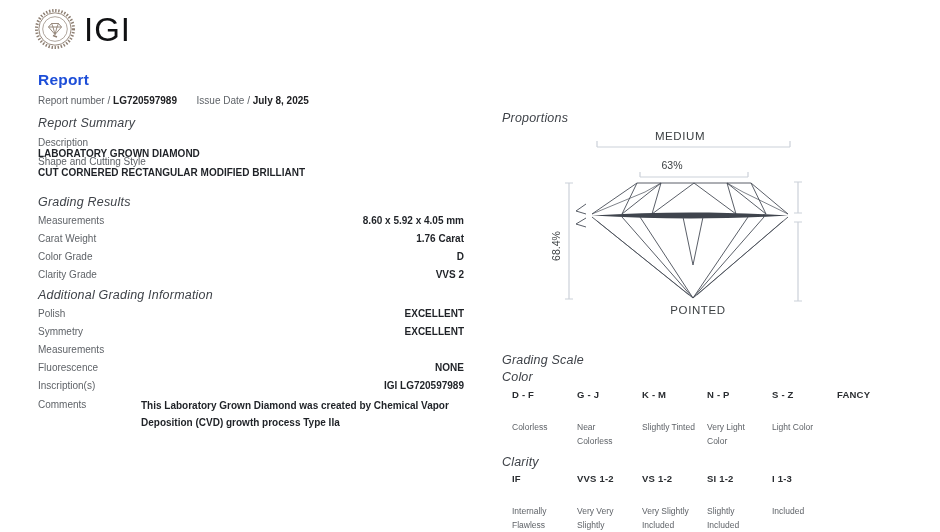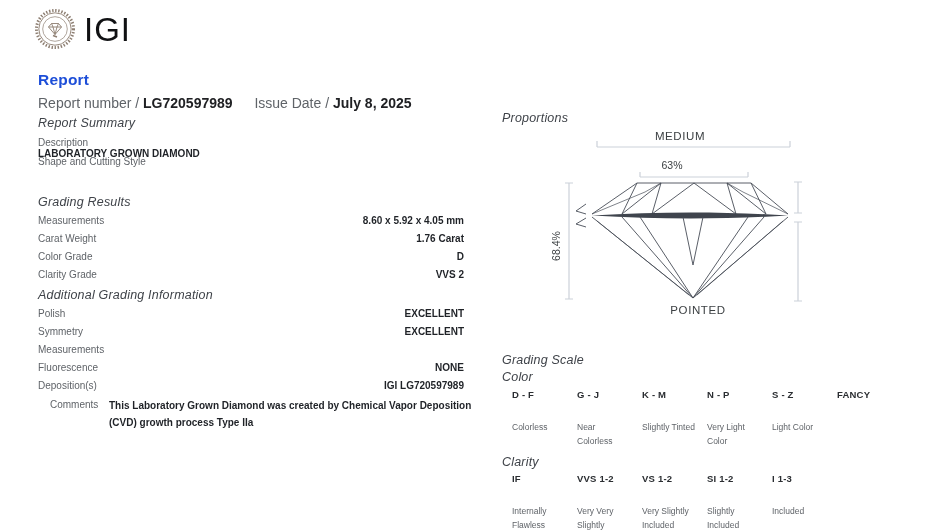--- a/index.html
+++ b/index.html
@@ -5,21 +5,21 @@
   * { margin:0; padding:0; box-sizing:border-box; }
   html,body { width:940px; height:532px; background:#ffffff; overflow:hidden;
               font-family:"Liberation Sans", sans-serif; color:#1f2227; }
   .abs { position:absolute; }
 
   
   #brand { left:34px; top:8px; display:flex; align-items:center; gap:8px; }
   #brand .wordmark { font-size:33px; font-weight:500; letter-spacing:1px; color:#101113; line-height:1; }
   .h1 { position:absolute; font-size:15.5px; font-weight:700; color:#1d4ed8; letter-spacing:.2px; }
   .h2 { position:absolute; font-size:12.5px; font-weight:500; color:#3f4349; letter-spacing:.2px;font-style:italic; }
-  .meta { position:absolute; font-size:14px; color:#5f6368; }
+  .meta { position:absolute; font-size:10px; color:#5f6368; }
   .meta b { color:#202124; font-weight:700; }
   .meta .gap { display:inline-block; width:14px; }
   .rows { position:absolute; width:426px; }
   .row { display:flex; justify-content:space-between; align-items:flex-start; height:18px; }
   .row .lbl { font-size:10px; color:#5f6368; }
   .row .val { font-size:10px; font-weight:700; color:#1f2227; text-align:right; }
   .comments-row { position:absolute; width:426px; display:flex; }
   .comments-row .lbl { font-size:10px; color:#5f6368; width:59px; flex:0 0 59px; padding-top:1px; }
   .comments-row .txt { font-size:10px; font-weight:700; color:#1f2227; width:367px; line-height:1.65; }
 
@@ -82,20 +82,21 @@
 
 <div class="h2" style="left:38px; top:116px;">Report Summary</div>
 
 <div class="rows" style="left:38px; top:137px;">
   <div class="row" style="height:19px;flex-direction:column;">
     <span class="lbl">Description</span>
     <span class="val">LABORATORY GROWN DIAMOND</span>
   </div>
   <div class="row" style="height:19px;flex-direction:column;">
     <span class="lbl">Shape and Cutting Style</span>
+    <span class="val">CUT CORNERED RECTANGULAR MODIFIED BRILLIANT</span>
   </div>
 </div>
 
 <div class="h2" style="left:38px; top:195px;">Grading Results</div>
 
 <div class="rows" style="left:38px; top:215px;">
   <div class="row">
     <span class="lbl">Measurements</span>
     <span class="val">8.60 x 5.92 x 4.05 mm</span>
   </div>
@@ -126,26 +127,26 @@
   </div>
   <div class="row">
     <span class="lbl">Measurements</span>
     <span class="val"></span>
   </div>
   <div class="row">
     <span class="lbl">Fluorescence</span>
     <span class="val">NONE</span>
   </div>
   <div class="row">
-    <span class="lbl">Deposition(s)</span>
+    <span class="lbl">Inscription(s)</span>
     <span class="val">IGI LG720597989</span>
   </div>
 </div>
 
-<div class="comments-row" style="left:50px; top:398px;">
+<div class="comments-row" style="left:38px; top:398px;gap:44px;">
   <span class="lbl">Comments</span>
   <span class="txt">This Laboratory Grown Diamond was created by Chemical Vapor Deposition (CVD) growth process Type IIa</span>
 </div>
 
 <div class="h2 abs" id="proportions-h">Proportions</div>
 
 <svg class="abs" id="diagram" viewBox="538 124 302 202">
 
   <g class="bracket">
     <path d="M597 147 H790 M597 141 V147 M790 141 V147"></path>

